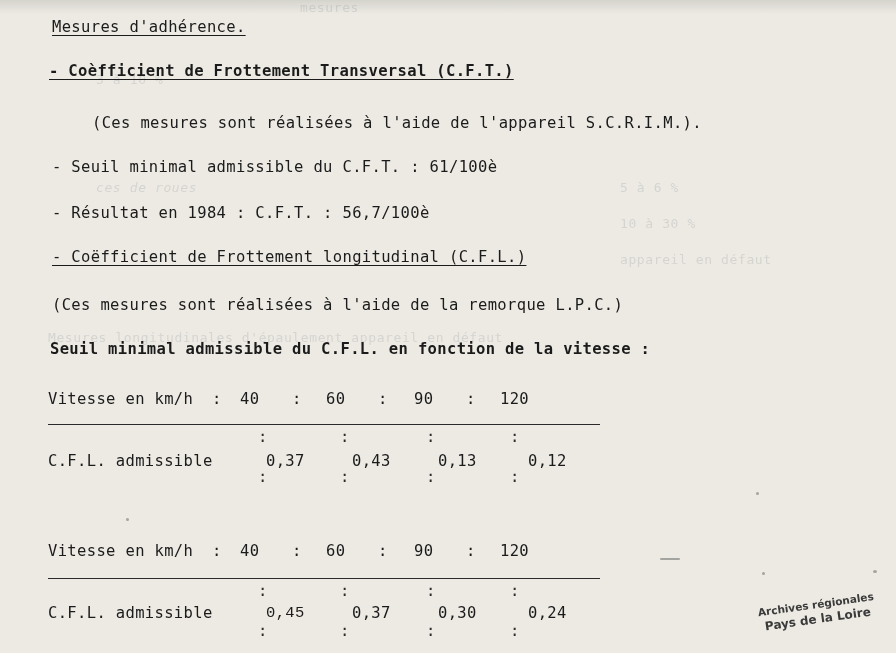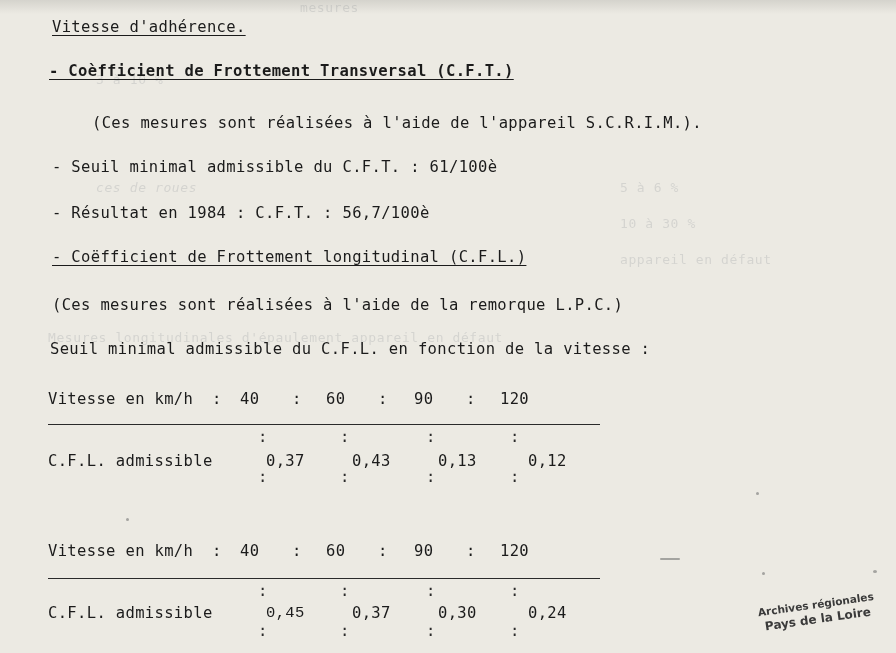--- a/index.html
+++ b/index.html
@@ -99,35 +99,35 @@
   <div class="ghost" style="left:620px; top:180px;">5 à 6 %</div>
   <div class="ghost" style="left:620px; top:216px;">10 à 30 %</div>
   <div class="ghost" style="left:620px; top:252px;">appareil en défaut</div>
   <div class="ghost" style="left:48px; top:330px;">Mesures longitudinales d'épaulement   appareil en défaut</div>
 </div>
 
 <div class="edge-shade"></div>
 
 <div class="page">
 
-  <div class="line title u" style="left:52px; top:18px;">Vitesse d'adhérence.</div>
+  <div class="line title u" style="left:52px; top:18px;">Mesures d'adhérence.</div>
 
   <div class="line u" style="left:49px; top:62px;font-weight:bold;">- Coèfficient de Frottement Transversal (C.F.T.)</div>
 
   <div class="line" style="left:64px; top:114px;margin-left:28px;">(Ces mesures sont réalisées à l'aide de l'appareil S.C.R.I.M.).</div>
 
   <div class="line" style="left:52px; top:158px;">- Seuil minimal admissible du C.F.T. : 61/100è</div>
 
   <div class="line" style="left:52px; top:204px;">- Résultat en 1984 : C.F.T. : 56,7/100è</div>
 
   <div class="line u" style="left:52px; top:248px;">- Coëfficient de Frottement longitudinal (C.F.L.)</div>
 
   <div class="line" style="left:52px; top:296px;">(Ces mesures sont réalisées à l'aide de la remorque L.P.C.)</div>
 
-  <div class="line" style="left:50px; top:340px;">Seuil minimal admissible du C.F.L. en fonction de la vitesse :</div>
+  <div class="line" style="left:50px; top:340px;font-weight:bold;">Seuil minimal admissible du C.F.L. en fonction de la vitesse :</div>
 
   <div class="line" style="left:48px; top:390px;">Vitesse en km/h</div>
   <div class="line" style="left:212px; top:390px;">:</div>
   <div class="line" style="left:240px; top:390px;">40</div>
   <div class="line" style="left:292px; top:390px;">:</div>
   <div class="line" style="left:326px; top:390px;">60</div>
   <div class="line" style="left:378px; top:390px;">:</div>
   <div class="line" style="left:414px; top:390px;">90</div>
   <div class="line" style="left:466px; top:390px;">:</div>
   <div class="line" style="left:500px; top:390px;">120</div>

